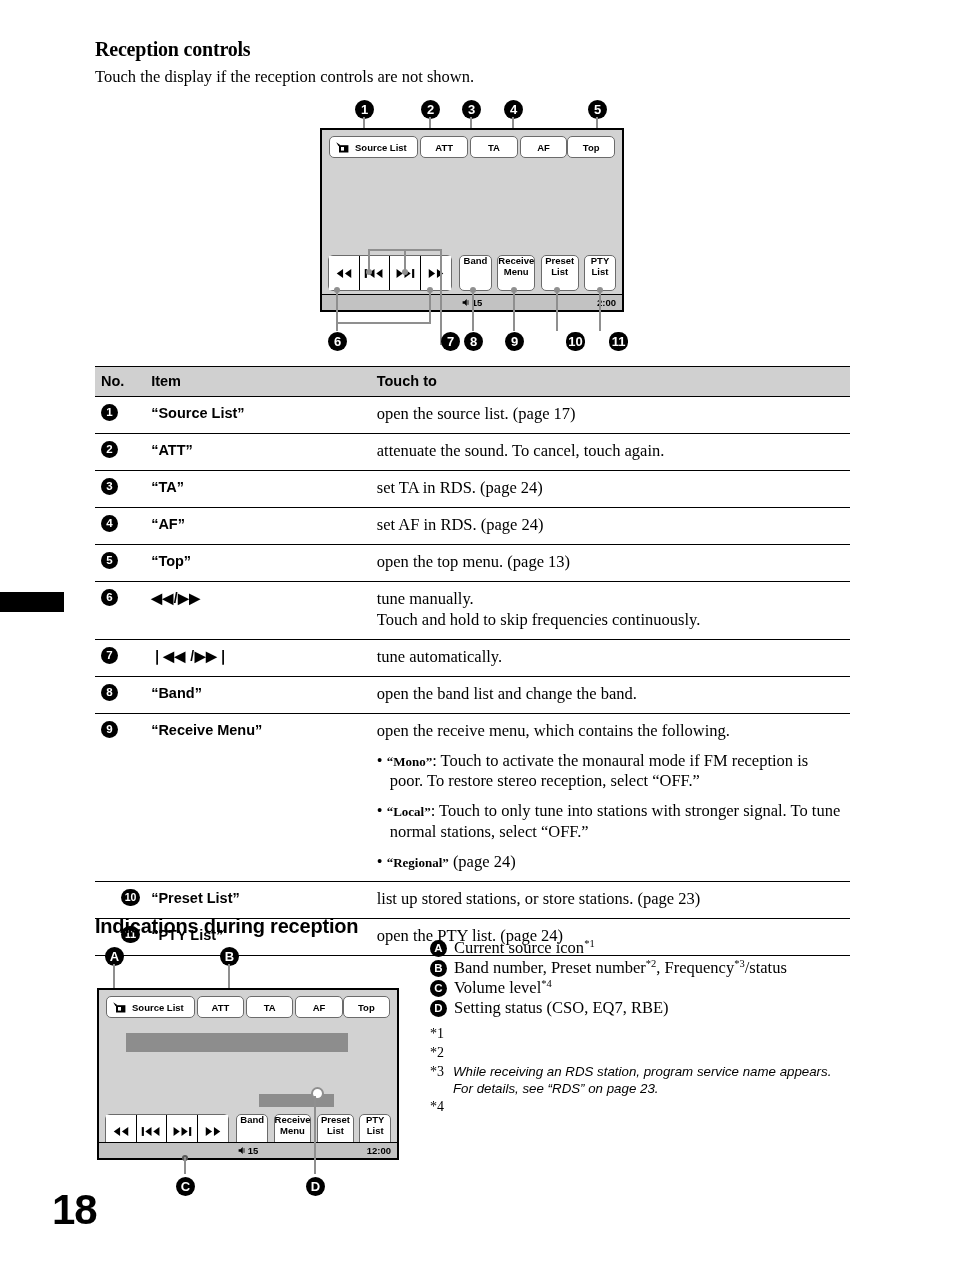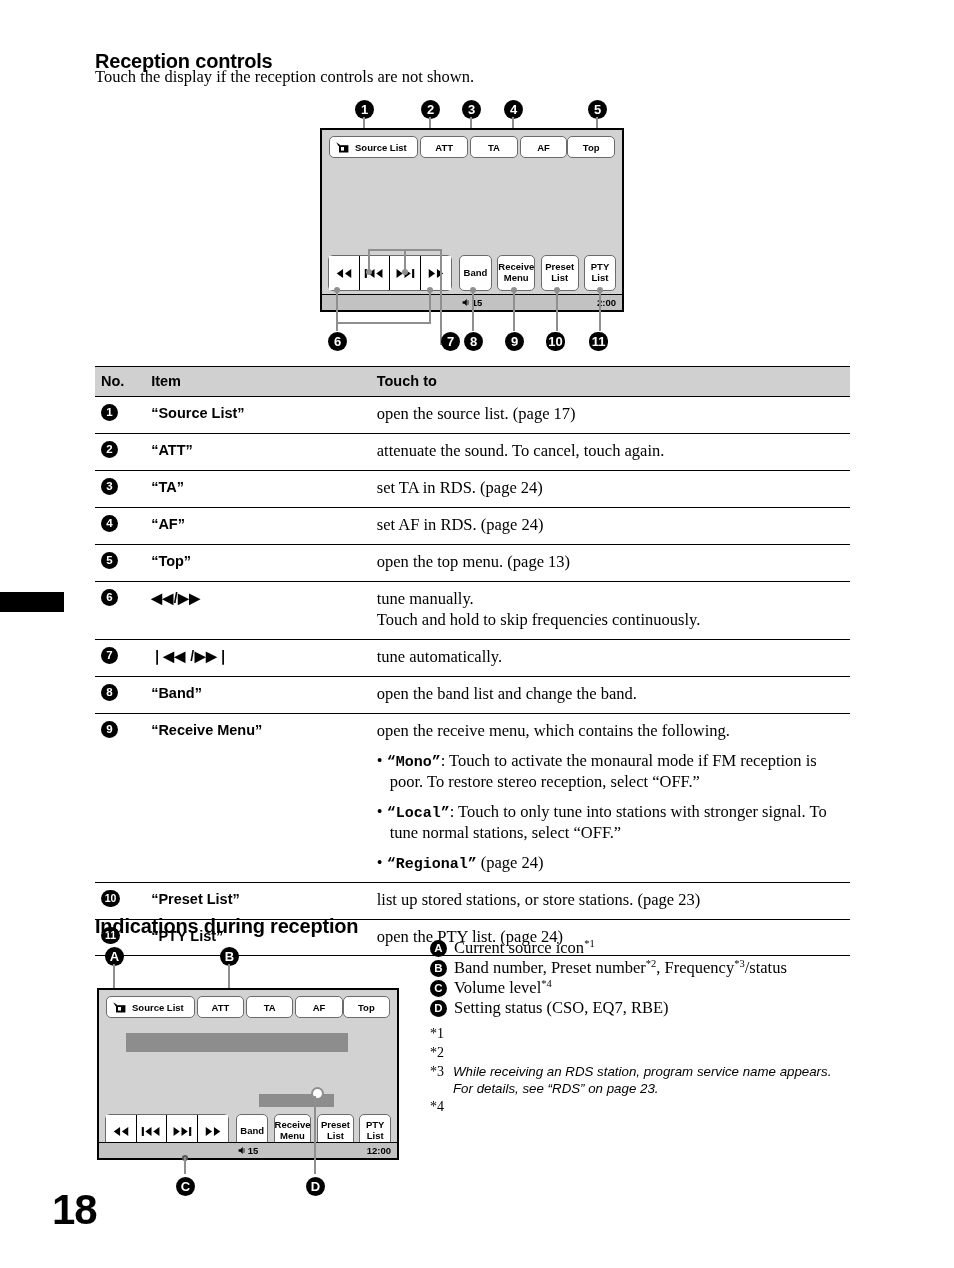--- a/index.html
+++ b/index.html
@@ -56,21 +56,21 @@
     border-radius: 50%;
     background: #000;
     color: #fff;
     font-family: "Liberation Sans", sans-serif;
     font-size: 11.5px;
     font-weight: bold;
     line-height: 17px;
     text-align: center;
     vertical-align: middle;
   }
-  .bullet.wide { width: 19px; height: 17px; border-radius: 9px/8.5px; font-size: 10.5px;}
+  .bullet.wide { width: 19px; height: 17px; border-radius: 9px/8.5px; font-size: 10.5px; margin-left: 20px;}
   .bullet.big {
     width: 19px; height: 19px; line-height: 19px; font-size: 13px;
   }
   .bullet-abs { position: absolute; }
 
   
   .leader { position: absolute; background: #8f8f8f; }
   .leader.v { width: 2px; }
   .leader.h { height: 2px; }
   .leader-dot {
@@ -139,21 +139,21 @@
   .trans-btn.mid { border-left: 1.4px solid #000; border-right: 1.4px solid #000; }
   .trans-btn.mid2 { border-right: 1.4px solid #000; }
   .fn-btn {
     background: #fff;
     border: 1.4px solid #6b6b6b;
     border-radius: 5px;
     font-family: "Liberation Sans", sans-serif;
     font-size: 9.5px;
     font-weight: bold;
     display: flex; flex-direction: column;
-    align-items: center; justify-content: center;
+    align-items: center; justify-content: flex-start;
     line-height: 1.15;
     box-sizing: border-box;
   }
   .dev-statusbar {
     position: absolute; left: 0; right: 0; bottom: 0;
     height: 16px;
     background: #c2c2c2;
     border-top: 1.5px solid #000;
     display: flex; align-items: center;
     font-family: "Liberation Sans", sans-serif;
@@ -215,22 +215,22 @@
   .sub-list li {
     font-family: "Liberation Serif", serif;
     font-size: 16.5px;
     line-height: 1.27;
     margin-bottom: 9px;
     padding-left: 13px;
     text-indent: -13px;
   }
   .sub-list li:last-child { margin-bottom: 0; }
   .sub-list b {
-    font-family: Liberation Mono, monospace;
-    font-size: 15px;
+    font-family: Liberation Serif, serif;
+    font-size: 13px;
   }
   .cell-no { font-size: 0; line-height: 0; padding-top: 9px; }
 
   
   .legend { position: absolute; }
   .legend-row {
     display: flex; align-items: flex-start; gap: 7px;
     font-family: "Liberation Serif", serif;
     font-size: 16.5px;
     line-height: 1.22;
@@ -257,21 +257,21 @@
     flex: 0 0 23px;
   }
   .fn-body { flex: 1 1 auto; }
   .att-glyph { display:inline-block; width:13px; height:12px; position:relative; vertical-align:-1px; margin:0 2px;}
 </style>
 </head>
 <body>
 
 <div class="page">
 
-  <div class="h-section" style="left:95px; top:50px;">Reception controls</div>
+  <div class="h-section" style="left:95px; top:38px;font-family:Liberation Serif, serif;">Reception controls</div>
   <div class="h-intro" style="left:95px; top:67px;">Touch the display if the reception controls are not shown.</div>
 
   <div class="thumb-tab"></div>
 
   <div class="page-number">18</div>
 
   <div class="bullet-abs" style="left:355px; top:99px;">
     <span class="bullet big">1</span>
   </div>
   <div class="bullet-abs" style="left:421px; top:99px;">

